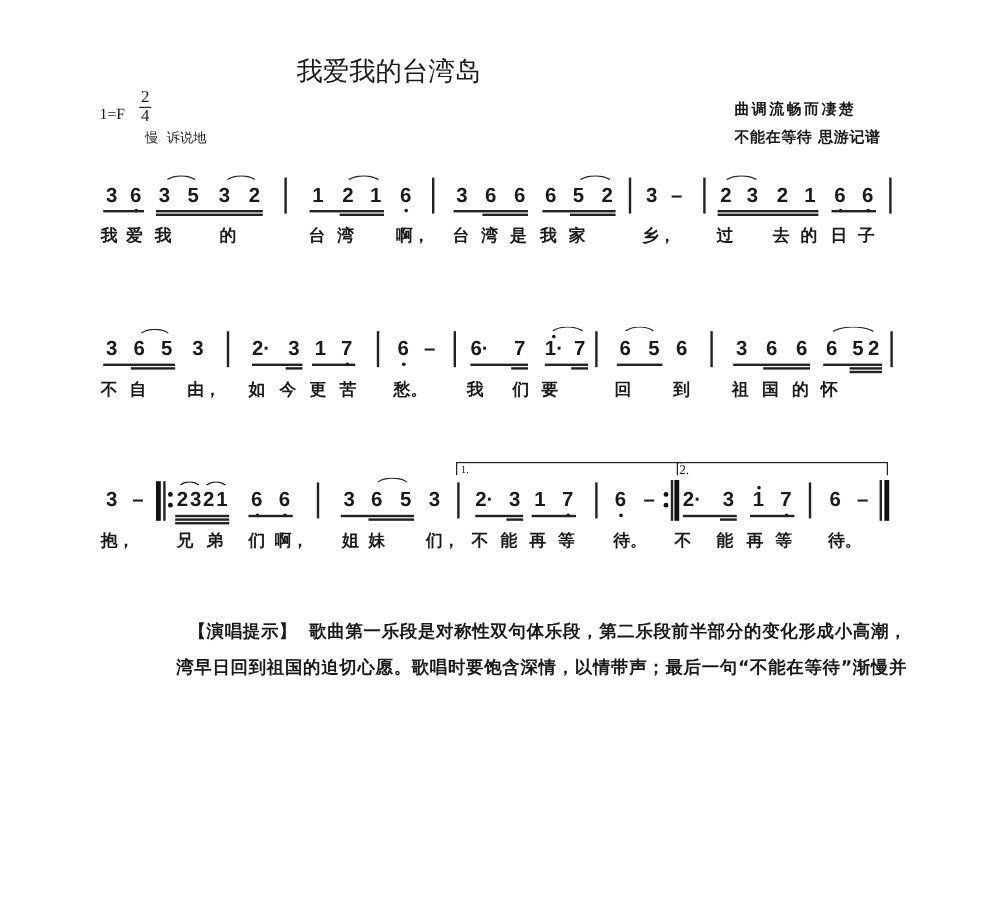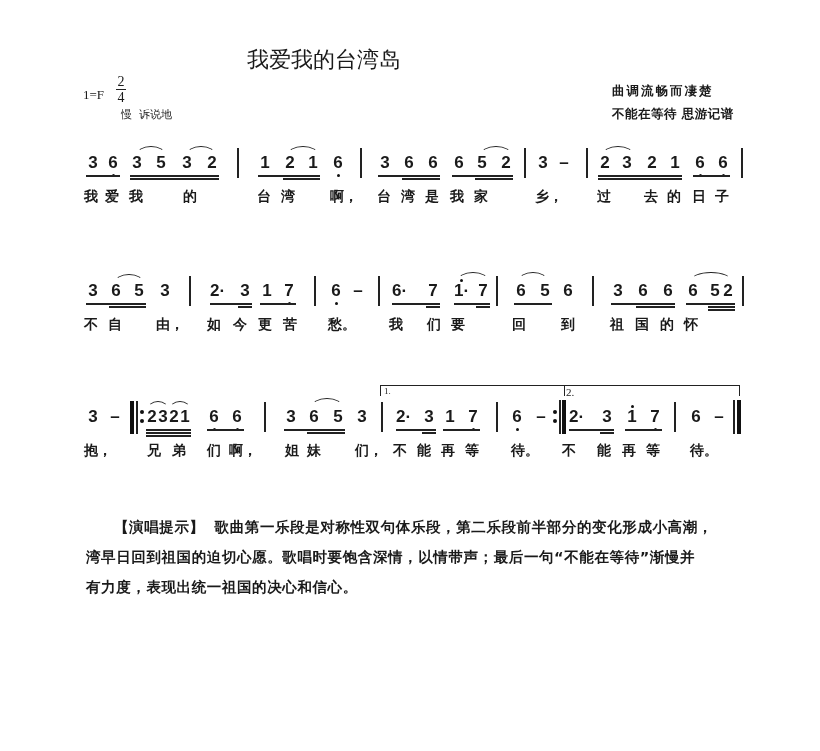--- a/index.html
+++ b/index.html
@@ -18,21 +18,21 @@
   .bar{position:absolute;width:1.5px;background:#222;}
   .bar2{position:absolute;width:3.5px;background:#111;}
   .slur{position:absolute;border:1.6px solid #222;border-bottom:none;border-left-color:transparent;border-right-color:transparent;border-radius:50% 50% 0 0 / 100% 100% 0 0;height:8px;}
   .ly{position:absolute;font-size:14px;font-weight:bold;letter-spacing:0;}
   .rdots{position:absolute;width:4px;}
   .rdots::before,.rdots::after{content:"";position:absolute;left:0;width:4px;height:4px;background:#111;border-radius:50%;}
   .rdots::before{top:0;} .rdots::after{top:9px;}
   .volta{position:absolute;border-top:1.5px solid #222;border-left:1.5px solid #222;height:10px;}
   .volta.r{border-right:1.5px solid #222;}
   .vnum{position:absolute;font-size:9px;font-family:"Liberation Serif",serif;}
-  .note-text{position:absolute;left:86px;width:670px;font-size:14.5px;font-weight:bold;line-height:30px;letter-spacing:0.6px;top:512px;}
+  .note-text{position:absolute;left:86px;width:670px;font-size:14.5px;font-weight:bold;line-height:30px;letter-spacing:0.6px;top:512px;text-align:right;}
 </style>
 </head>
 <body>
 
 <div class="abs title">我爱我的台湾岛</div>
 <div class="abs key">1=F</div>
 <div class="abs ts">
   <div>2</div>
   <div class="line"></div>
   <div>4</div>
@@ -271,14 +271,13 @@
   <span class="ly" style="left:622px;top:442px">再</span>
   <span class="ly" style="left:646px;top:442px">等</span>
   <span class="ly" style="left:690px;top:442px">待。</span>
 </div>
 
 <div class="note-text">
   <div style="padding-left:28px;white-space:nowrap;">
     <span>【演唱提示】</span><span style="display:inline-block;width:10px"></span><span>歌曲第一乐段是对称性双句体乐段，第二乐段前半部分的变化形成小高潮，</span>
   </div>
   <div style="white-space:nowrap;">湾早日回到祖国的迫切心愿。歌唱时要饱含深情，以情带声；最后一句“不能在等待”渐慢并</div>
-  <div style="white-space:nowrap;">有力度，表现出统一祖国的决心和信心。</div>
 </div>
 
 </body></html>

